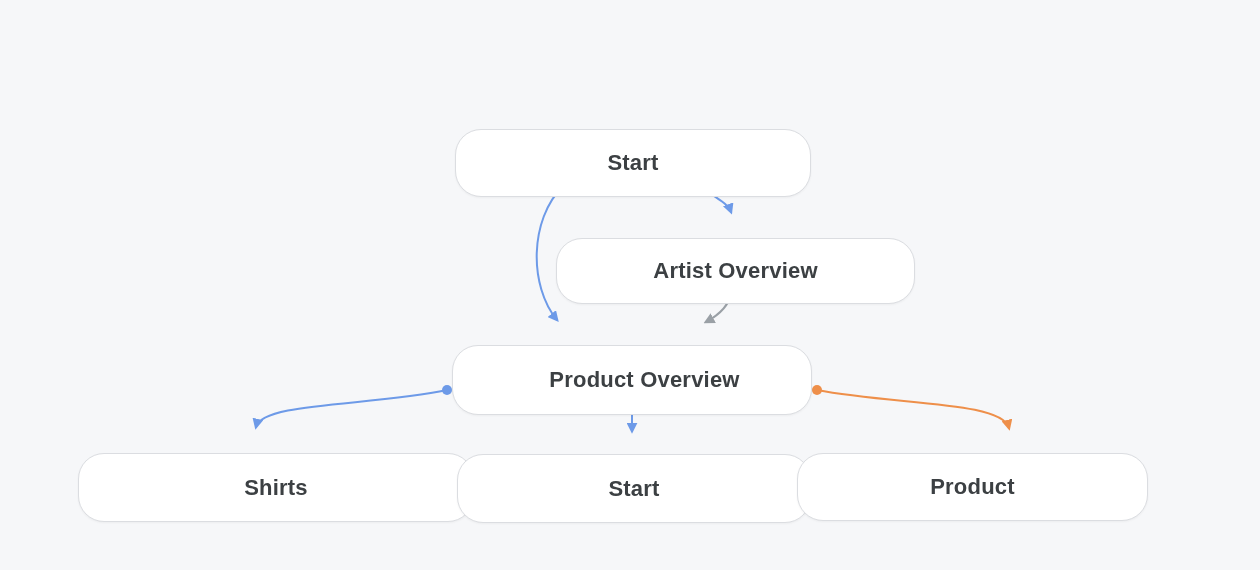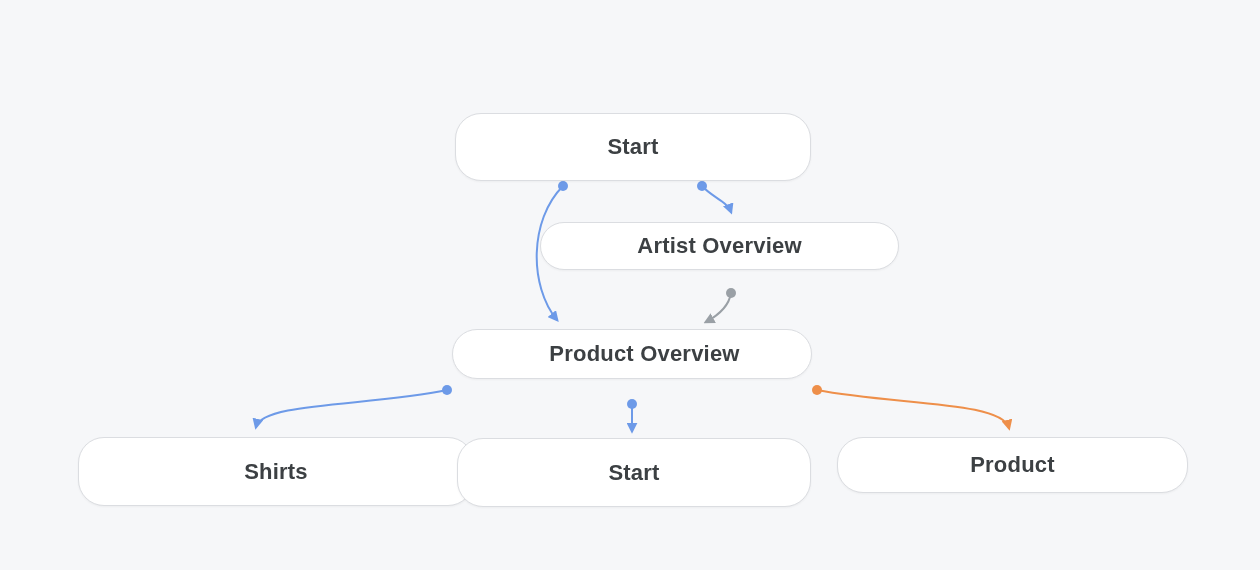--- a/index.html
+++ b/index.html
@@ -20,20 +20,21 @@
     position: absolute;
     box-sizing: border-box;
     background: var(--node-fill, #FFFFFF);
     border: 1.5px solid var(--node-border, #DBDDE1);
     border-radius: 26px;
     display: flex;
     align-items: center;
     justify-content: center;
     box-shadow: 0 1px 2px rgba(60,64,67,0.05);
     cursor: pointer;
+    margin-top: 16px;
   }
   .node-label {
     color: var(--text, #3C4043);
     font-size: 22px;
     font-weight: 600;
     letter-spacing: 0.2px;
     white-space: nowrap;
   }
 </style>
 </head>
@@ -71,29 +72,29 @@
       <circle cx="447" cy="390" r="5" fill="#6D9AE8"></circle>
       <path d="M632,404 L632,431" fill="none" stroke="#6D9AE8" stroke-width="2" stroke-linecap="round" marker-end="url(#arrow-4)"></path>
       <circle cx="632" cy="404" r="5" fill="#6D9AE8"></circle>
       <path d="M817,390 C894,405 1002,401 1009,428" fill="none" stroke="#EE8F4A" stroke-width="2" stroke-linecap="round" marker-end="url(#arrow-5)"></path>
       <circle cx="817" cy="390" r="5" fill="#EE8F4A"></circle>
     </svg>
   <div id="nodes-layer">
       <div class="node" style="left: 455px; top: 113px; width: 356px; height: 68px;">
         <span class="node-label">Start</span>
       </div>
-      <div class="node" style="left: 540px; top: 222px; width: 359px; height: 48px;">
+      <div class="node" style="left: 556px; top: 222px; width: 359px; height: 66px;">
         <span class="node-label">Artist Overview</span>
       </div>
-      <div class="node" style="left: 452px; top: 329px; width: 360px; height: 50px; padding-left: 25px;">
+      <div class="node" style="left: 452px; top: 329px; width: 360px; height: 70px; padding-left: 25px;">
         <span class="node-label">Product Overview</span>
       </div>
       <div class="node" style="left: 78px; top: 437px; width: 396px; height: 69px;">
         <span class="node-label">Shirts</span>
       </div>
       <div class="node" style="left: 457px; top: 438px; width: 354px; height: 69px;">
         <span class="node-label">Start</span>
       </div>
-      <div class="node" style="left: 837px; top: 437px; width: 351px; height: 56px;">
+      <div class="node" style="left: 797px; top: 437px; width: 351px; height: 68px;">
         <span class="node-label">Product</span>
       </div>
     </div>
 </div>
 
 </body></html>

